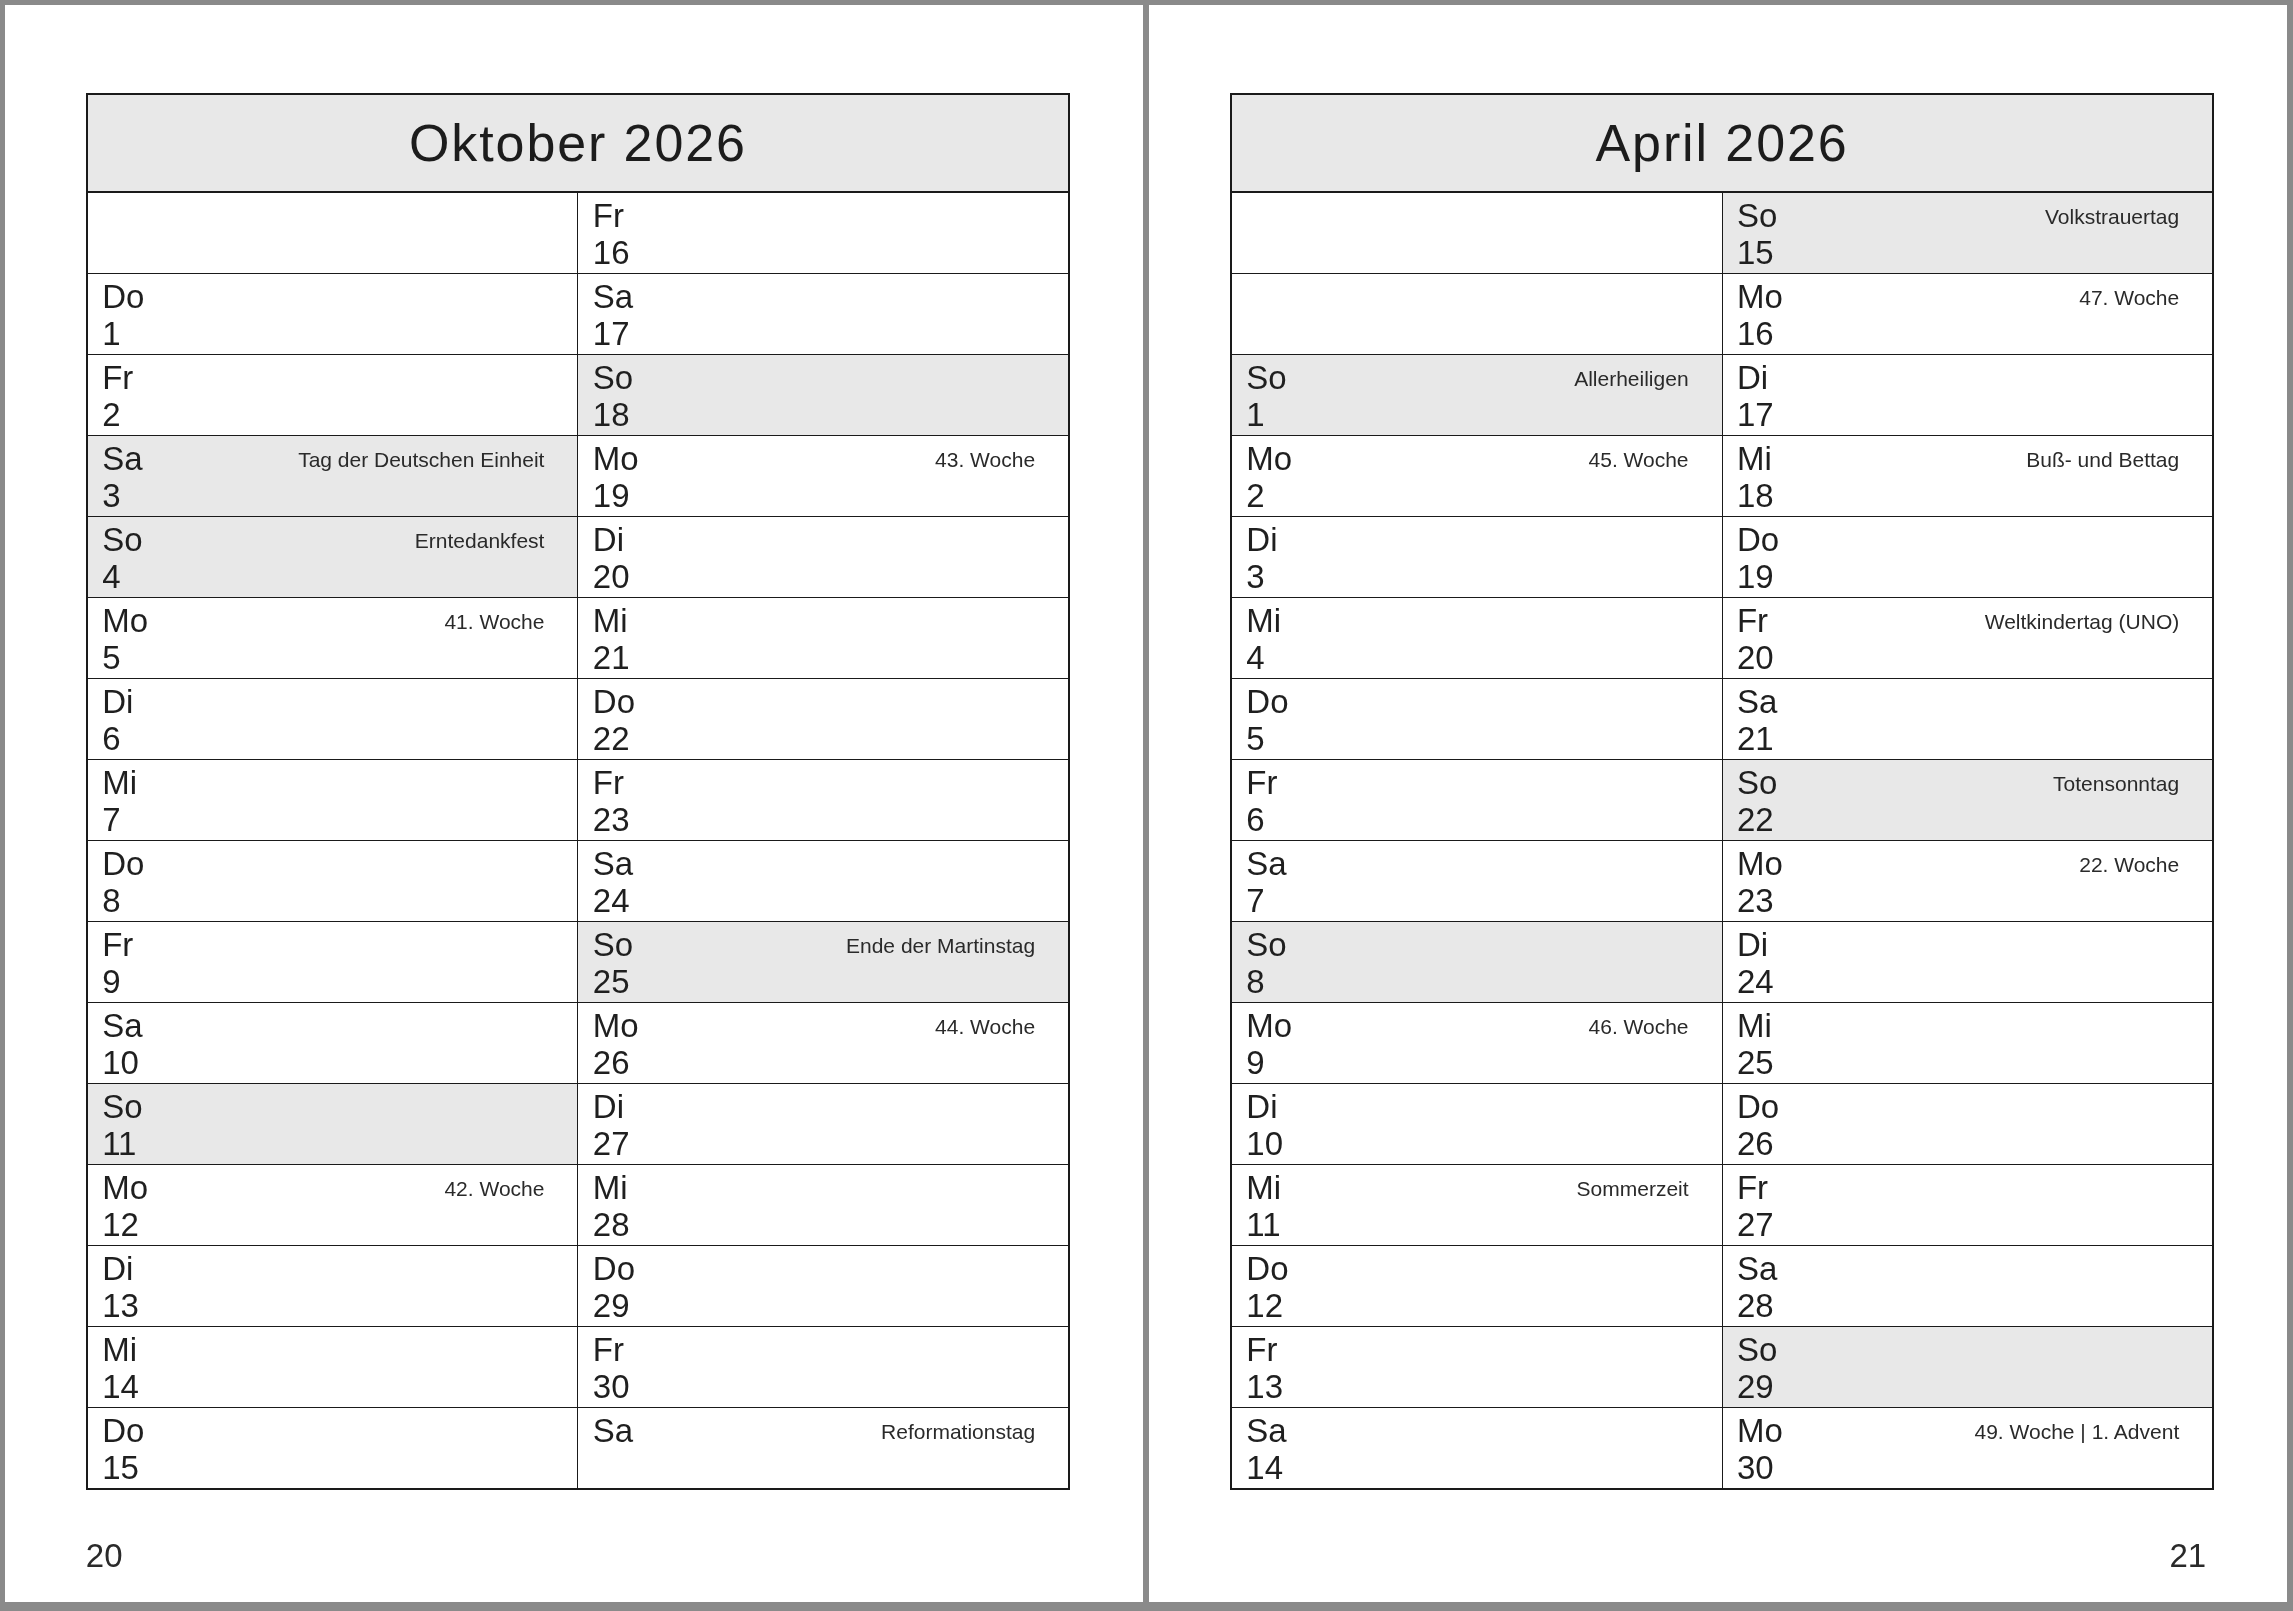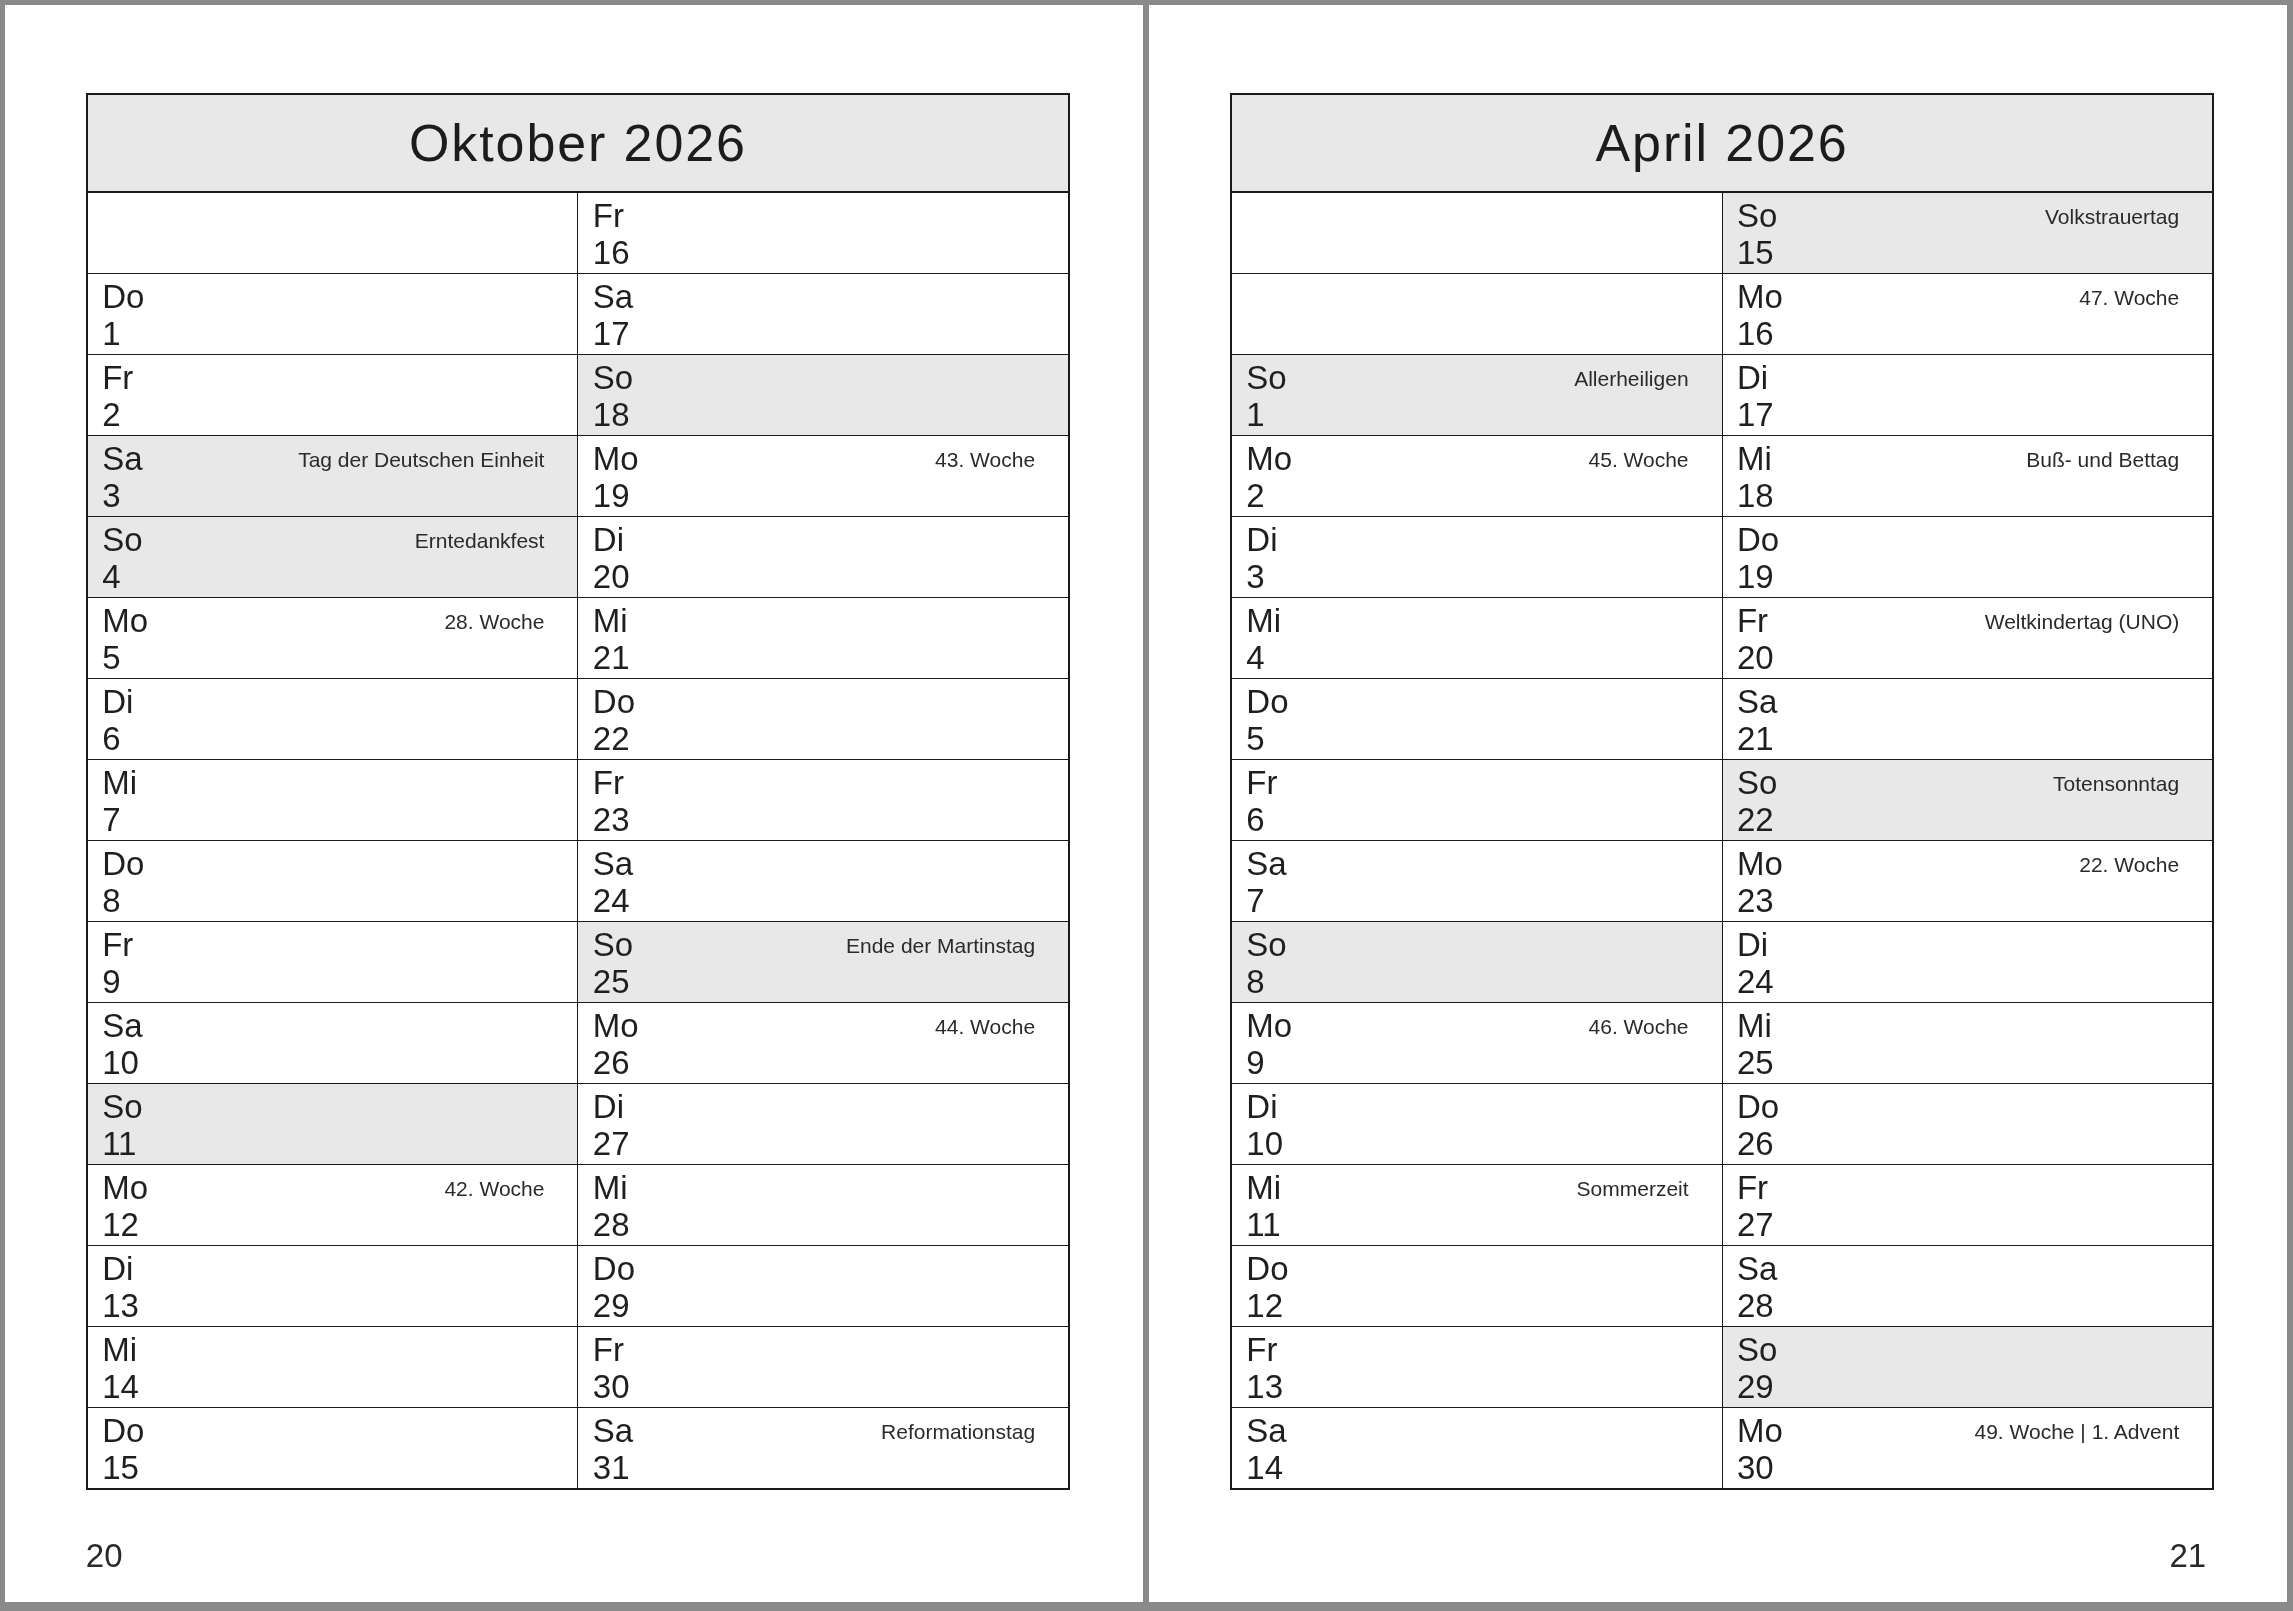--- a/index.html
+++ b/index.html
@@ -139,21 +139,21 @@
             </div>
             <div class="cal-cell right">
               <div class="abbr">Di</div>
               <div class="num">20</div>
             </div>
           </div>
           <div class="cal-row">
             <div class="cal-cell left">
               <div class="abbr">Mo</div>
               <div class="num">5</div>
-              <div class="note">28. Woche</div>
+              <div class="note">41. Woche</div>
             </div>
             <div class="cal-cell right">
               <div class="abbr">Mi</div>
               <div class="num">21</div>
             </div>
           </div>
           <div class="cal-row">
             <div class="cal-cell left">
               <div class="abbr">Di</div>
               <div class="num">6</div>
@@ -246,21 +246,20 @@
               <div class="num">30</div>
             </div>
           </div>
           <div class="cal-row">
             <div class="cal-cell left">
               <div class="abbr">Do</div>
               <div class="num">15</div>
             </div>
             <div class="cal-cell right">
               <div class="abbr">Sa</div>
-              <div class="num">31</div>
               <div class="note">Reformationstag</div>
             </div>
           </div>
         </div>
     </div>
     <div class="page-num pn-left">20</div>
   </section>
 
   <section class="page">
     <div class="cal">

